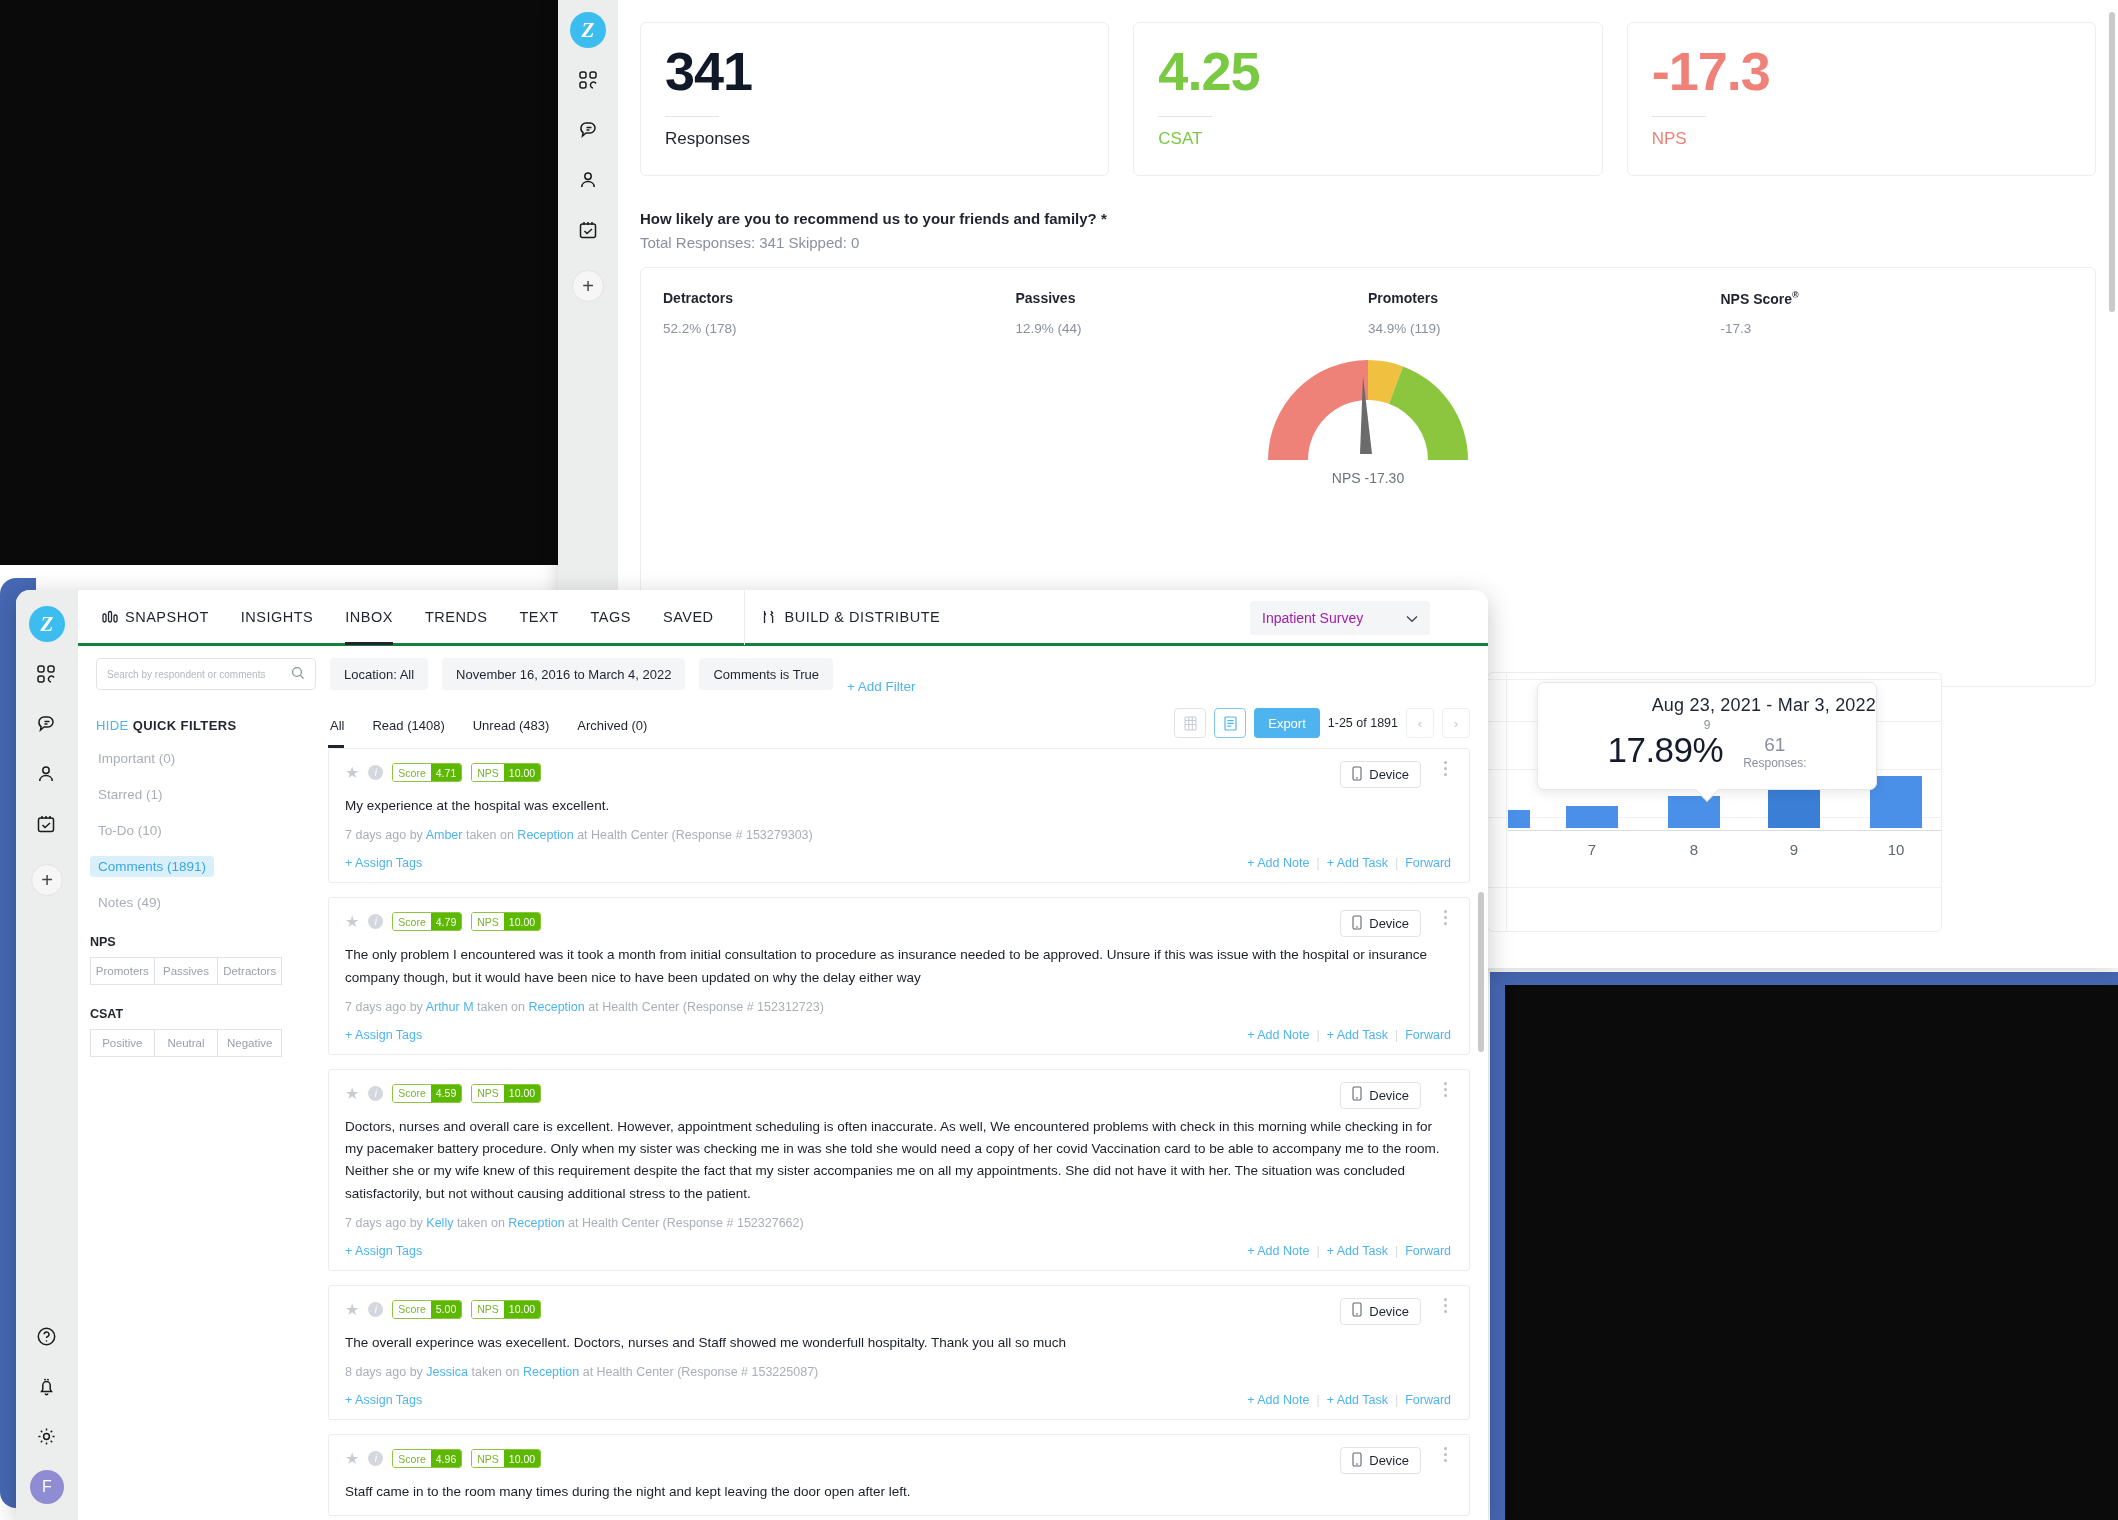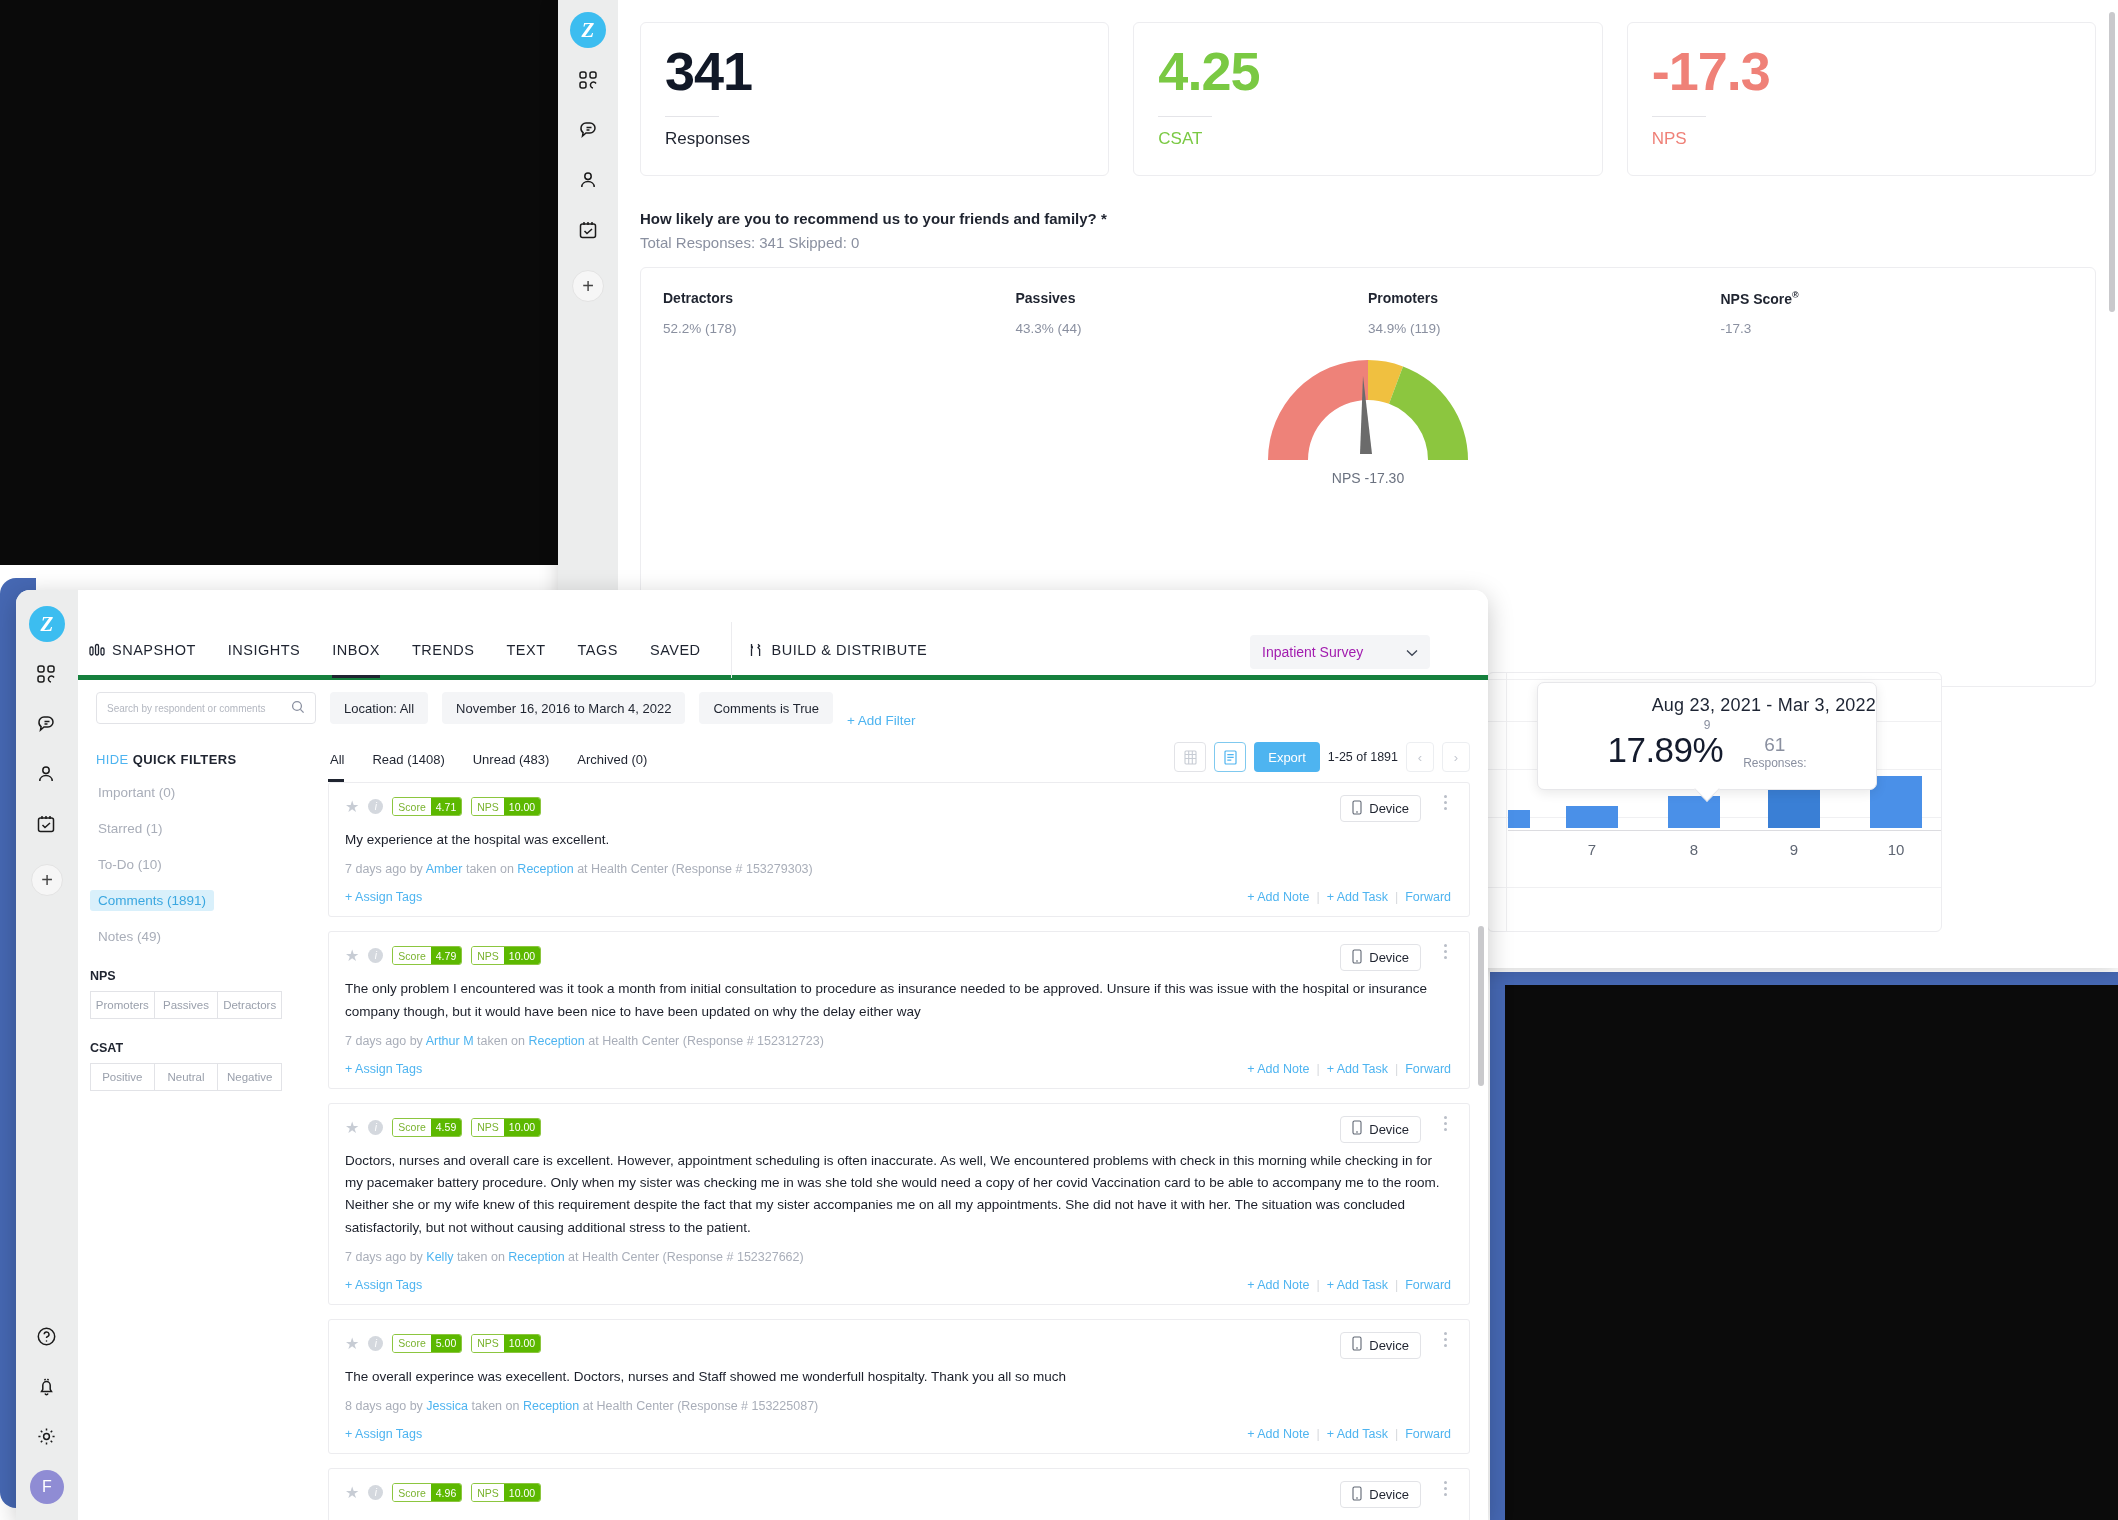--- a/index.html
+++ b/index.html
@@ -139,22 +139,22 @@
   }
   #inbox-rail-bottom { position:absolute; left:0; bottom:10px; width:62px; }
   .avatar-f {
     width:34px; height:34px; border-radius:50%; background:#8f8cd4;
     color:#fff; display:flex; align-items:center; justify-content:center;
     font-size:16px; margin: 16px auto 6px;
   }
   #inbox-main { position:absolute; left:62px; top:0; right:0; bottom:0; background:#fff; }
 
   .top-nav {
-    height:56px; display:flex; align-items:center; padding-left:5px;
-    border-bottom:5px solid #15803d; position:relative;margin-top:34px;
+    height:56px; display:flex; align-items:center; padding-left:18px;
+    border-bottom:3px solid #15803d; position:relative;
   }
   .nav-item {
     font-size:14.5px; color:#1f2430; letter-spacing:.5px;
     padding: 0 16px; height:56px; display:flex; align-items:center; position:relative;
   }
   .nav-item.first { padding-left:6px; }
   .nav-item.active::after {
     content:""; position:absolute; left:16px; right:16px; bottom:0; height:3px; background:#1f2430;
   }
   .nav-sep { width:1px; height:56px; background:#ececef; margin: 0 0 0 14px; }
@@ -299,21 +299,21 @@
       <div class="q-sub">Total Responses: 341   Skipped: 0</div>
 
       <div class="nps-panel">
         <div class="nps-cols">
           <div class="nps-col">
             <div class="nps-col-h">Detractors</div>
             <div class="nps-col-v">52.2% (178)</div>
           </div>
           <div class="nps-col">
             <div class="nps-col-h">Passives</div>
-            <div class="nps-col-v">43.3% (44)</div>
+            <div class="nps-col-v">12.9% (44)</div>
           </div>
           <div class="nps-col">
             <div class="nps-col-h">Promoters</div>
             <div class="nps-col-v">34.9% (119)</div>
           </div>
           <div class="nps-col">
             <div class="nps-col-h"><span>NPS Score</span><span class="reg">®</span></div>
             <div class="nps-col-v">-17.3</div>
           </div>
         </div>

